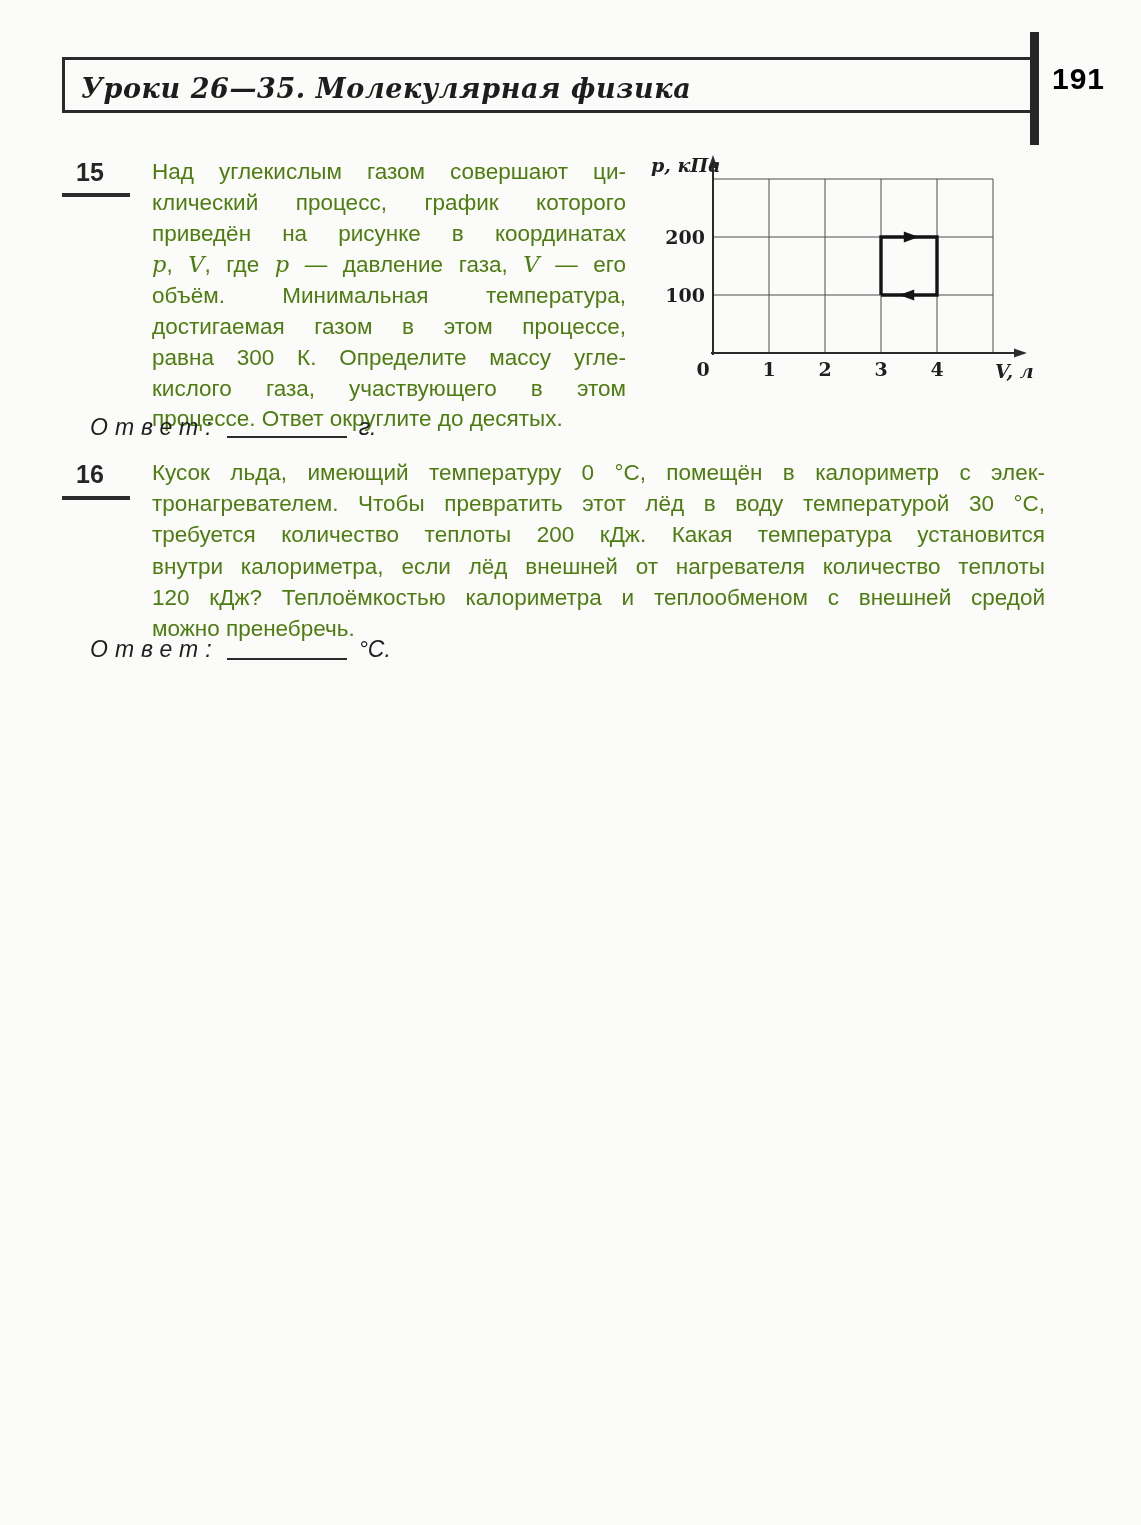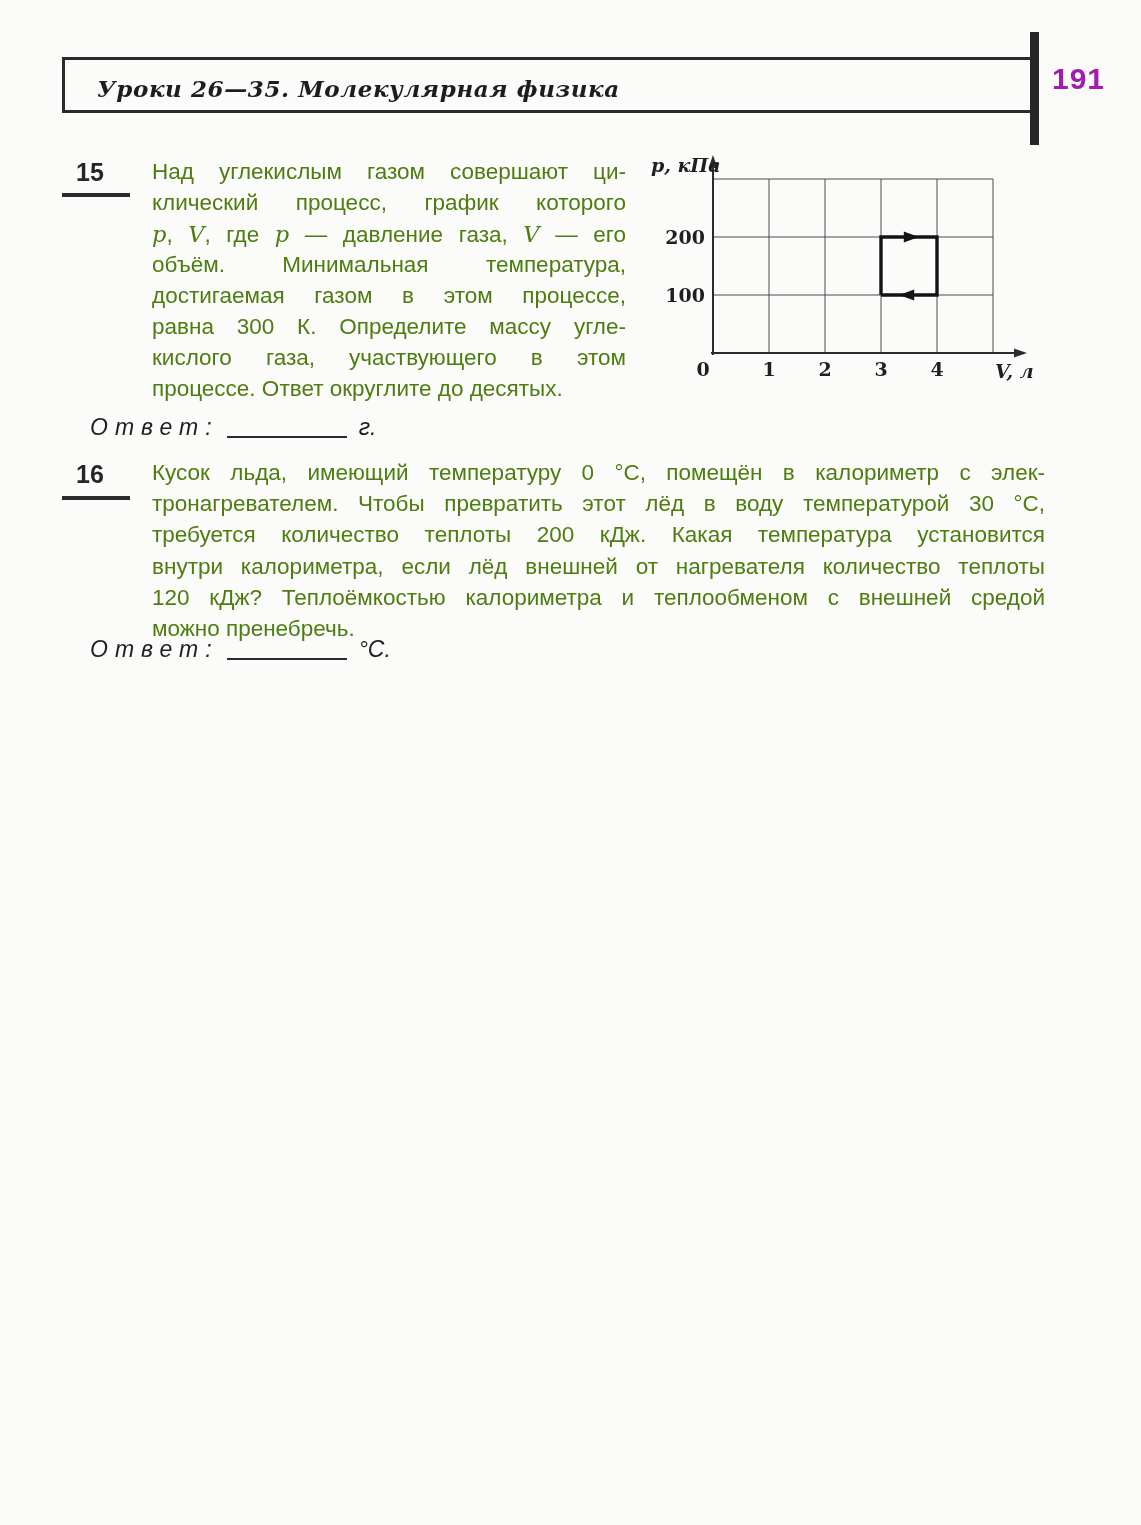--- a/index.html
+++ b/index.html
@@ -10,30 +10,30 @@
     overflow:hidden;
   }
   
   .header-box{
     position:absolute;left:62px;top:57px;width:968px;height:56px;
     border:3px solid #2b2b2b;border-right:none;box-sizing:border-box;
     display:flex;align-items:center;background:#fbfbfa;
   }
   .header-title{
     font-family:"DejaVu Serif", serif;font-style:italic;font-weight:bold;
-    font-size:23px;padding-left:32px;letter-spacing:0.6px;color:#1d1d1d;
+    font-size:27px;padding-left:16px;letter-spacing:0.6px;color:#1d1d1d;
     white-space:nowrap;
     margin-top:6px;
   }
   .header-bar{
     position:absolute;left:1030px;top:32px;width:9px;height:113px;background:#262626;
   }
   .page-number{
     position:absolute;left:1052px;top:62px;
-    font-size:30px;font-weight:bold;letter-spacing:1px;color:#a21caf;
+    font-size:30px;font-weight:bold;letter-spacing:1px;color:#000000;
   }
   
   .problem-number{
     position:absolute;left:76px;font-weight:bold;font-size:25px;color:#262626;
   }
   .num-rule{
     position:absolute;left:62px;width:68px;height:4px;background:#2b2b2b;
   }
   .prob-text{
     position:absolute;font-size:22.5px;line-height:30.8px;color:#4d7c0f;
@@ -74,20 +74,21 @@
 </div>
 <div class="header-bar"></div>
 <div class="page-number">191</div>
 
 <div class="problem-number" style="top:158px;text-align:right;">15</div>
 <div class="num-rule" style="top:193px;"></div>
 
 <div class="prob-text" style="left:152px;top:157px;width:474px;">
   <div class="tline">Над углекислым газом совершают ци-</div>
   <div class="tline">клический процесс, график которого</div>
+  <div class="tline">приведён на рисунке в координатах</div>
   <div class="tline"><span class="it">p</span><span>, </span><span class="it">V</span><span>, где </span><span class="it">p</span><span> — давление газа, </span><span class="it">V</span><span> — его</span></div>
   <div class="tline">объём. Минимальная температура,</div>
   <div class="tline">достигаемая газом в этом процессе,</div>
   <div class="tline">равна 300 К. Определите массу угле-</div>
   <div class="tline">кислого газа, участвующего в этом</div>
   <div class="tline last">процессе. Ответ округлите до десятых.</div>
 </div>
 
 <div class="chart-wrap">
   <svg viewBox="0 0 400 250" width="400" height="250">

